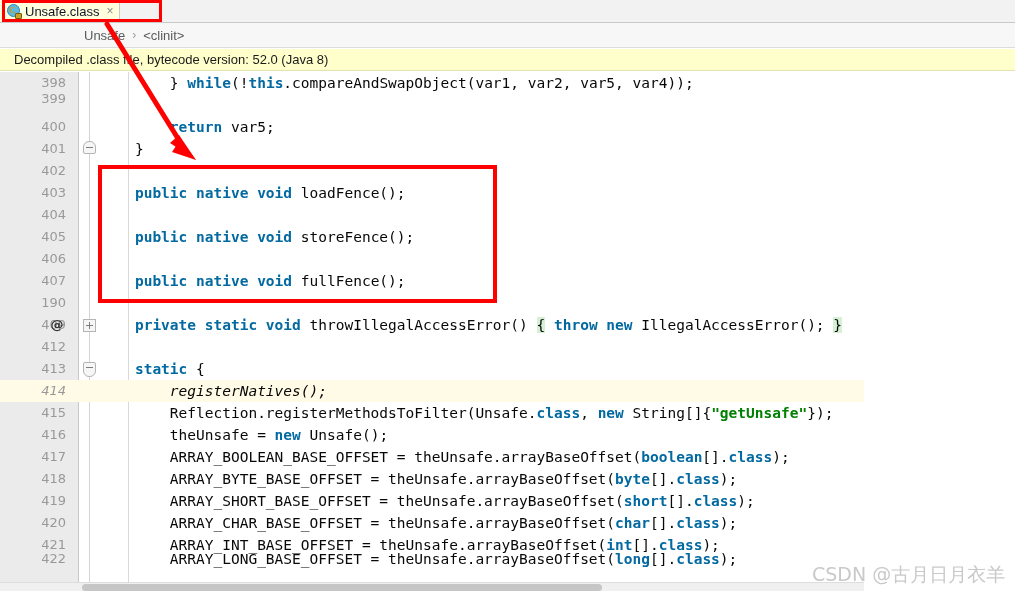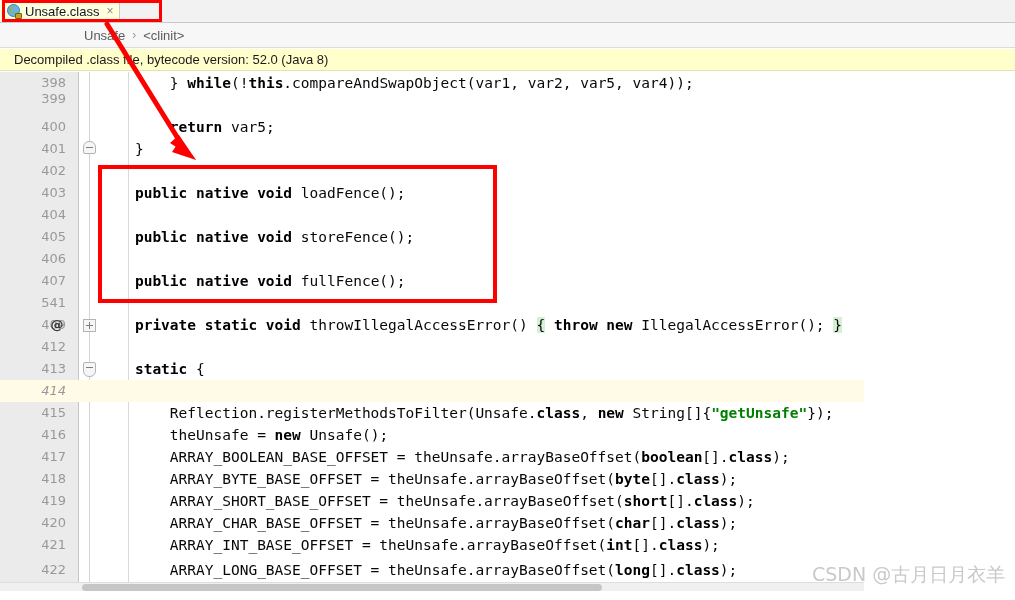--- a/index.html
+++ b/index.html
@@ -93,21 +93,21 @@
   .atmark{
     position:absolute;left:47px;width:20px;text-align:center;
     font-family:"DejaVu Sans", sans-serif;font-size:13px;color:#333;
     line-height:22px;font-weight:bold;
   }
   .code{
     position:absolute;left:100px;line-height:22px;white-space:pre;
     font-family:"DejaVu Sans Mono","Liberation Mono",monospace;font-size:14.5px;
     color:#080808;
   }
-  .kw{color:#000000;font-weight:bold;}
+  .kw{color:#0369a1;font-weight:bold;}
   .str{color:#008000;font-weight:bold;}
   .brc{background:#d6f0d6;}
   .plain{color:#080808;}
 
   
   .fold{
     position:absolute;left:83px;width:13px;height:13px;box-sizing:border-box;
   }
   .fold-plus{
     border:1px solid #b4b4b4;background:#f6f6f6;
@@ -234,40 +234,41 @@
         </div>
         <div class="row" style="top: 176px;">
           <div class="lnum">406</div>
           <div class="code"></div>
         </div>
         <div class="row" style="top: 198px;">
           <div class="lnum">407</div>
           <div class="code"><span class="plain">    </span><span class="kw">public native void</span><span class="plain"> fullFence();</span></div>
         </div>
         <div class="row" style="top: 220px;">
-          <div class="lnum">541</div>
+          <div class="lnum">190</div>
           <div class="code"></div>
         </div>
         <div class="row" style="top: 242px;">
           <div class="lnum">409</div>
           <div class="atmark">@</div>
           <div class="code"><span class="plain">    </span><span class="kw">private static void</span><span class="plain"> throwIllegalAccessError() </span><span class="brc">{</span><span class="plain"> </span><span class="kw">throw new</span><span class="plain"> IllegalAccessError(); </span><span class="brc">}</span></div>
         </div>
         <div class="fold fold-plus" style="top: 247px;"></div>
         <div class="row" style="top: 264px;">
           <div class="lnum">412</div>
           <div class="code"></div>
         </div>
         <div class="row" style="top: 286px;">
           <div class="lnum">413</div>
           <div class="code"><span class="plain">    </span><span class="kw">static</span><span class="plain"> {</span></div>
         </div>
         <div class="fold-cap-bot" style="top: 290px;"></div>
         <div class="row rowhl" style="top: 308px;">
           <div class="lnum">414</div>
+          <div class="code"><span class="plain">        registerNatives();</span></div>
         </div>
         <div class="row" style="top: 330px;">
           <div class="lnum">415</div>
           <div class="code"><span class="plain">        Reflection.registerMethodsToFilter(Unsafe.</span><span class="kw">class</span><span class="plain">, </span><span class="kw">new</span><span class="plain"> String[]{</span><span class="str">"getUnsafe"</span><span class="plain">});</span></div>
         </div>
         <div class="row" style="top: 352px;">
           <div class="lnum">416</div>
           <div class="code"><span class="plain">        theUnsafe = </span><span class="kw">new</span><span class="plain"> Unsafe();</span></div>
         </div>
         <div class="row" style="top: 374px;">
@@ -283,21 +284,21 @@
           <div class="code"><span class="plain">        ARRAY_SHORT_BASE_OFFSET = theUnsafe.arrayBaseOffset(</span><span class="kw">short</span><span class="plain">[].</span><span class="kw">class</span><span class="plain">);</span></div>
         </div>
         <div class="row" style="top: 440px;">
           <div class="lnum">420</div>
           <div class="code"><span class="plain">        ARRAY_CHAR_BASE_OFFSET = theUnsafe.arrayBaseOffset(</span><span class="kw">char</span><span class="plain">[].</span><span class="kw">class</span><span class="plain">);</span></div>
         </div>
         <div class="row" style="top: 462px;">
           <div class="lnum">421</div>
           <div class="code"><span class="plain">        ARRAY_INT_BASE_OFFSET = theUnsafe.arrayBaseOffset(</span><span class="kw">int</span><span class="plain">[].</span><span class="kw">class</span><span class="plain">);</span></div>
         </div>
-        <div class="row" style="top: 487px;">
+        <div class="row" style="top: 476px;">
           <div class="lnum">422</div>
           <div class="code"><span class="plain">        ARRAY_LONG_BASE_OFFSET = theUnsafe.arrayBaseOffset(</span><span class="kw">long</span><span class="plain">[].</span><span class="kw">class</span><span class="plain">);</span></div>
         </div>
         <div class="row" style="top: 506px;">
           <div class="lnum">423</div>
           <div class="code"><span class="plain">        ARRAY_FLOAT_BASE_OFFSET = theUnsafe.arrayBaseOffset(</span><span class="kw">float</span><span class="plain">[].</span><span class="kw">class</span><span class="plain">);</span></div>
         </div>
       </div>
     <div class="hscroll">
       <div class="hthumb"></div>

